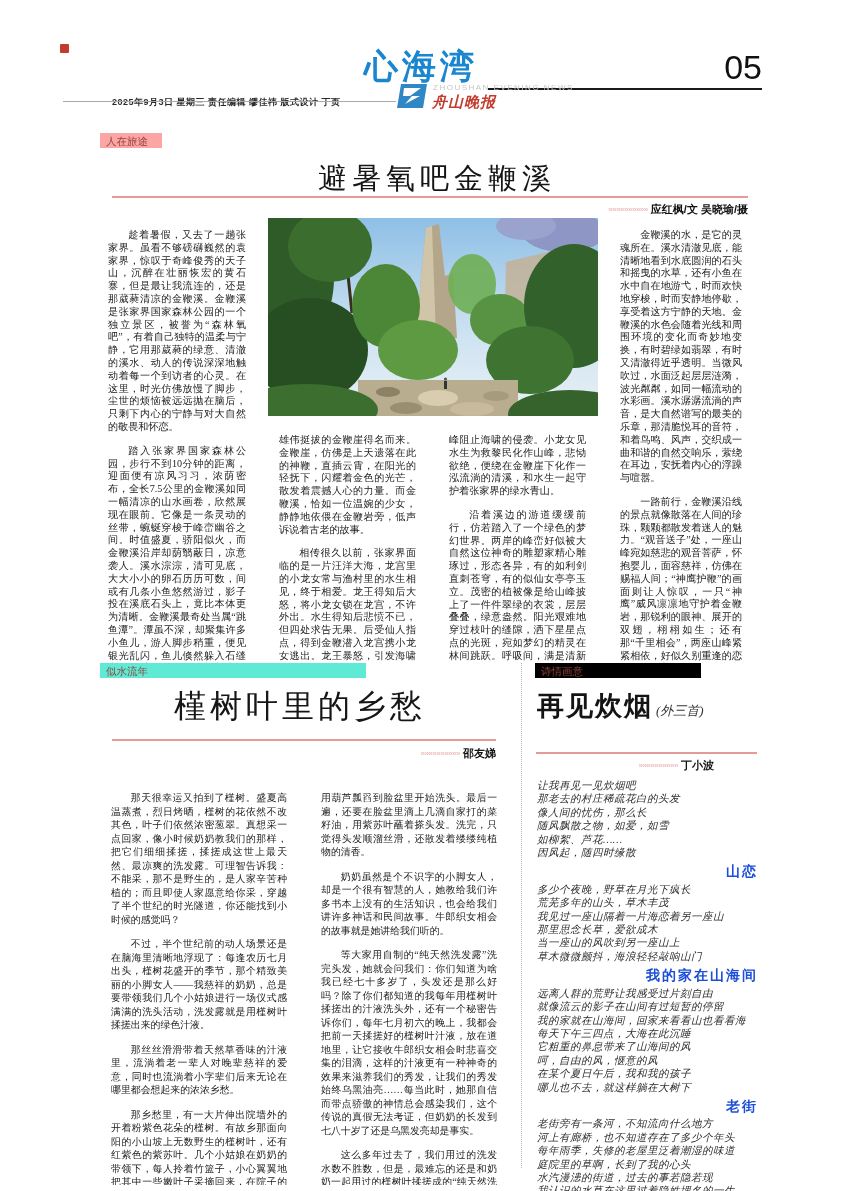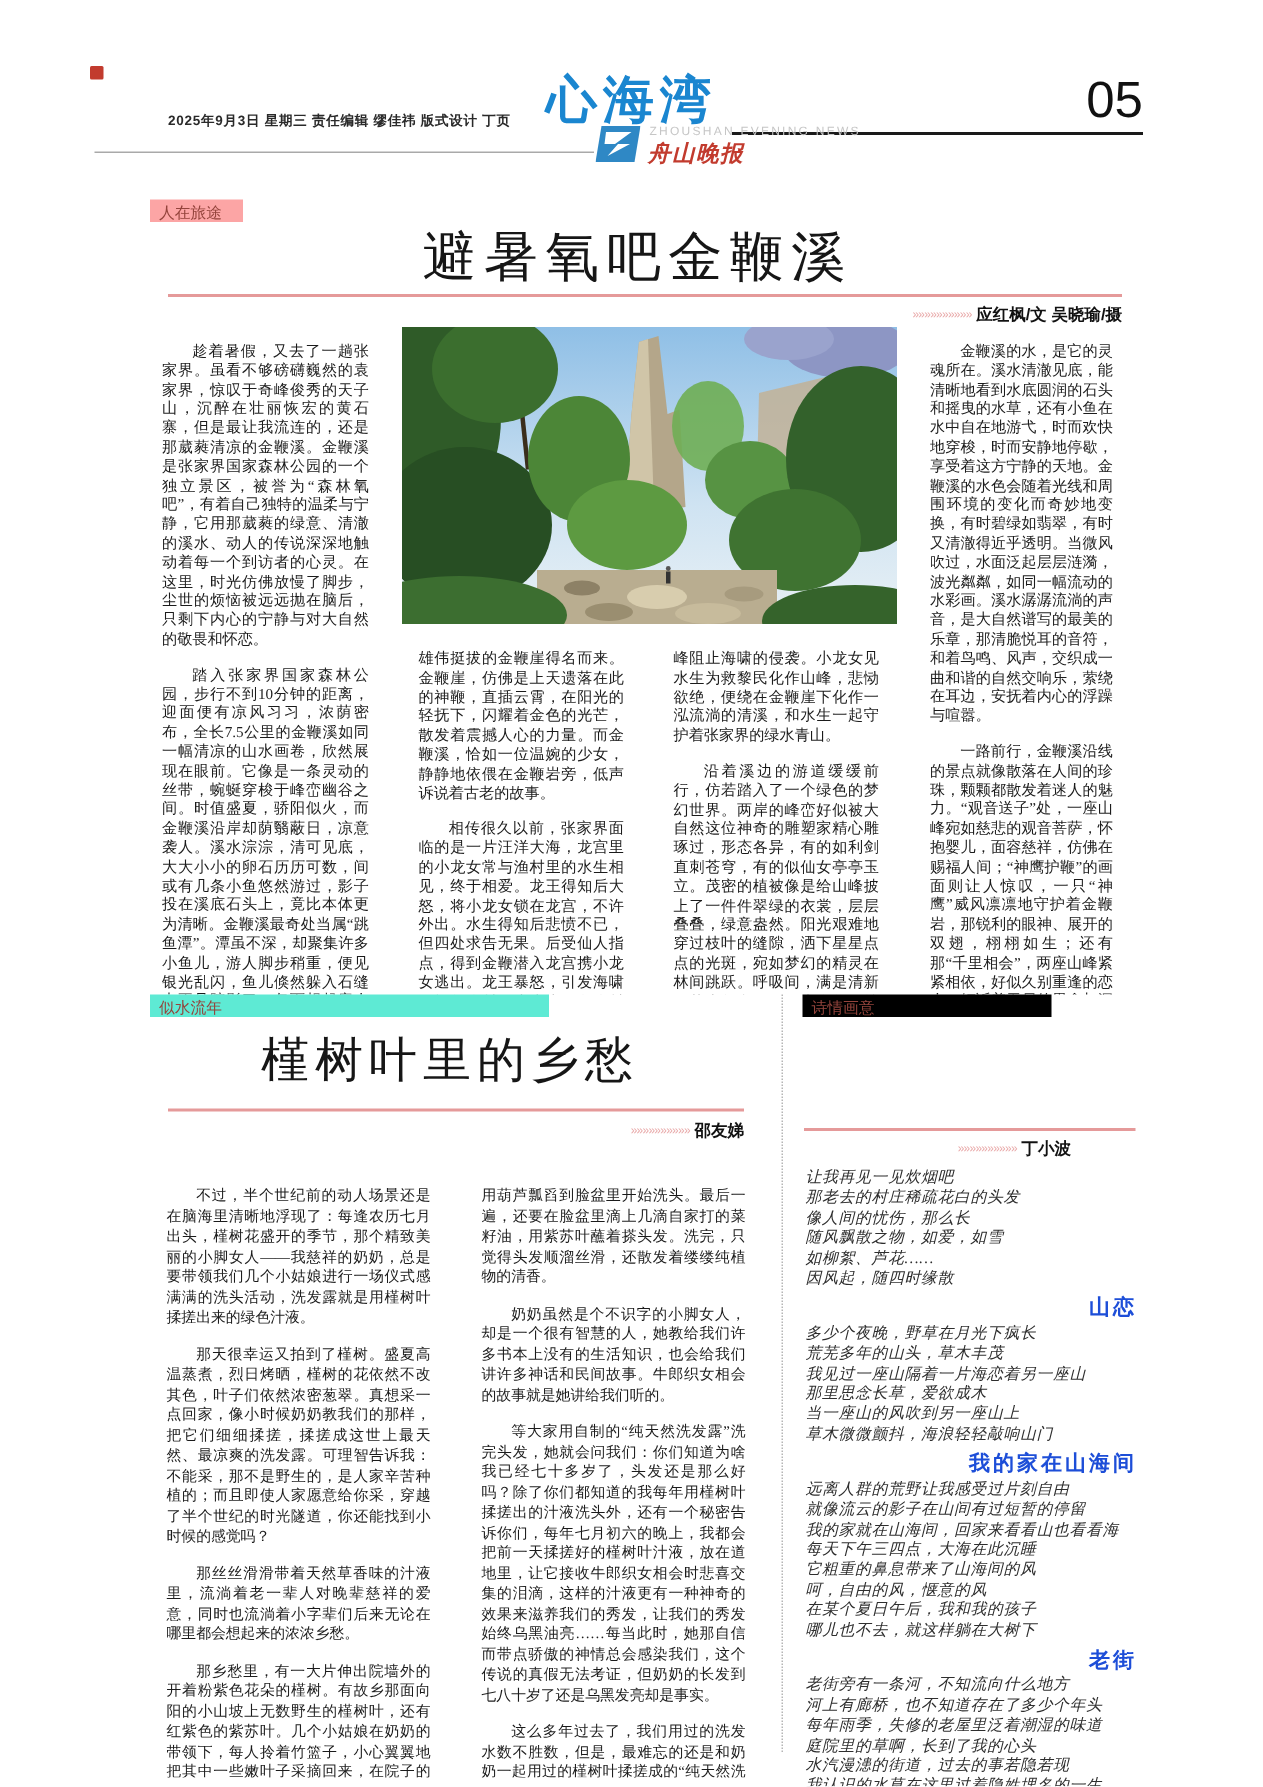--- a/index.html
+++ b/index.html
@@ -7,44 +7,44 @@
         font-family:"Liberation Serif","DejaVu Serif",serif;color:#1b1b1b;}
 
   
   .corner-mark{position:absolute;left:60px;top:44px;width:9px;height:9px;background:#c23b2e;border-radius:1px;}
   .masthead{position:absolute;left:0;top:44px;width:842px;text-align:center;
             font-family:"Liberation Sans","DejaVu Sans",sans-serif;font-weight:700;
             font-size:34px;letter-spacing:4px;color:#1a86d0;}
   .page-num{position:absolute;right:80px;top:48px;font-family:"Liberation Sans","DejaVu Sans",sans-serif;
             font-size:34px;color:#111;}
   .rule-right{position:absolute;left:488px;top:88px;width:274px;height:2px;background:#1a1a1a;}
-  .dateline{position:absolute;left:112px;top:74px;font-family:"Liberation Sans","DejaVu Sans",sans-serif;
+  .dateline{position:absolute;left:112px;top:96px;font-family:"Liberation Sans","DejaVu Sans",sans-serif;
             font-size:9px;font-weight:700;color:#2a2a2a;letter-spacing:.5px;text-align:center;}
   .rule-left{position:absolute;left:63px;top:101px;width:333px;height:1px;background:#a9a9a9;}
   .logo-tile{position:absolute;left:397px;top:84px;width:30px;height:24px;}
   .brand-en{position:absolute;left:433px;top:83px;font-family:"Liberation Sans","DejaVu Sans",sans-serif;
             font-size:8px;color:#c6c6c6;letter-spacing:1.5px;}
   .brand-cn{position:absolute;left:432px;top:93px;font-style:italic;font-weight:700;
             font-size:15px;color:#c23b2e;letter-spacing:1px;}
 
   
   .sec-label{position:absolute;height:15px;box-sizing:border-box;padding:2px 6px 0 6px;
              font-family:"Liberation Sans","DejaVu Sans",sans-serif;font-size:10.5px;color:#94443c;}
   .accent-rule{position:absolute;height:2px;background:#e59a9a;}
   .byline{position:absolute;text-align:right;font-family:"Liberation Sans","DejaVu Sans",sans-serif;
           font-size:11px;font-weight:700;color:#111;}
   .decor{color:#e8a8a8;font-size:8px;font-weight:400;letter-spacing:-.5px;vertical-align:1px;}
   .para{margin:11px;text-indent:2em;text-align:justify;}
   .para.cont{text-indent:0;}
 
   
   .label-travel{left:100px;top:133px;width:62px;background:#fca5a5;}
-  .travel-title{position:absolute;left:100px;top:147px;width:650px;margin:0;text-align:center;
+  .travel-title{position:absolute;left:100px;top:147px;width:650px;margin:12px;text-align:center;
                 font-family:"Liberation Sans","DejaVu Sans",sans-serif;font-weight:500;
-                font-size:36px;letter-spacing:5px;color:#161616;}
+                font-size:29px;letter-spacing:5px;color:#161616;}
   .travel-rule{left:112px;top:196px;width:636px;}
   .travel-byline{left:100px;top:202px;width:648px;}
   .travel-cols{position:absolute;left:97px;top:218px;width:656px;height:445px;display:flex;gap:11px;
                font-size:10.1px;line-height:12.8px;overflow:hidden;}
   .t-col1{width:160px;}
   .t-mid{width:330px;}
   .photo{width:330px;height:198px;overflow:hidden;}
   .photo svg{display:block;}
   .t-mid-cols{display:flex;gap:11px;margin-top:7px;}
   .t-colA,.t-colB{width:159px;}
@@ -169,36 +169,39 @@
 
   <div class="sec-label label-essay">似水流年</div>
   <h2 class="essay-title">槿树叶里的乡愁</h2>
   <div class="accent-rule essay-rule"></div>
   <div class="byline essay-byline">
     <span class="decor">»»»»»»»»»»</span>
     <span>邵友娣</span>
   </div>
   <div class="essay-cols">
     <div class="e-col">
+        <p class="para">那天很幸运又拍到了槿树。盛夏高温蒸煮，烈日烤晒，槿树的花依然不改其色，叶子们依然浓密葱翠。真想采一点回家，像小时候奶奶教我们的那样，把它们细细揉搓，揉搓成这世上最天然、最凉爽的洗发露。可理智告诉我：不能采，那不是野生的，是人家辛苦种植的；而且即使人家愿意给你采，穿越了半个世纪的时光隧道，你还能找到小时候的感觉吗？</p>
         <p class="para">不过，半个世纪前的动人场景还是在脑海里清晰地浮现了：每逢农历七月出头，槿树花盛开的季节，那个精致美丽的小脚女人——我慈祥的奶奶，总是要带领我们几个小姑娘进行一场仪式感满满的洗头活动，洗发露就是用槿树叶揉搓出来的绿色汁液。</p>
-        <p class="para">那天很幸运又拍到了槿树。盛夏高温蒸煮，烈日烤晒，槿树的花依然不改其色，叶子们依然浓密葱翠。真想采一点回家，像小时候奶奶教我们的那样，把它们细细揉搓，揉搓成这世上最天然、最凉爽的洗发露。可理智告诉我：不能采，那不是野生的，是人家辛苦种植的；而且即使人家愿意给你采，穿越了半个世纪的时光隧道，你还能找到小时候的感觉吗？</p>
         <p class="para">那丝丝滑滑带着天然草香味的汁液里，流淌着老一辈人对晚辈慈祥的爱意，同时也流淌着小字辈们后来无论在哪里都会想起来的浓浓乡愁。</p>
         <p class="para">那乡愁里，有一大片伸出院墙外的开着粉紫色花朵的槿树。有故乡那面向阳的小山坡上无数野生的槿树叶，还有红紫色的紫苏叶。几个小姑娘在奶奶的带领下，每人拎着竹篮子，小心翼翼地把其中一些嫩叶子采摘回来，在院子的前道地、后道地都放上几大桶从附近水井里挑来的清清凉凉的井水，放上竹编的筲箕，把叶子放在筲箕上，来来回回使劲揉搓。不一会，就有缕缕汁液流到预先准备好的水桶里，直到桶里的水变成清清凉凉、丝丝滑滑的汁液，然后</p>
       </div>
     <div class="e-col">
         <p class="para cont">用葫芦瓢舀到脸盆里开始洗头。最后一遍，还要在脸盆里滴上几滴自家打的菜籽油，用紫苏叶蘸着搽头发。洗完，只觉得头发顺溜丝滑，还散发着缕缕纯植物的清香。</p>
         <p class="para">奶奶虽然是个不识字的小脚女人，却是一个很有智慧的人，她教给我们许多书本上没有的生活知识，也会给我们讲许多神话和民间故事。牛郎织女相会的故事就是她讲给我们听的。</p>
         <p class="para">等大家用自制的“纯天然洗发露”洗完头发，她就会问我们：你们知道为啥我已经七十多岁了，头发还是那么好吗？除了你们都知道的我每年用槿树叶揉搓出的汁液洗头外，还有一个秘密告诉你们，每年七月初六的晚上，我都会把前一天揉搓好的槿树叶汁液，放在道地里，让它接收牛郎织女相会时悲喜交集的泪滴，这样的汁液更有一种神奇的效果来滋养我们的秀发，让我们的秀发始终乌黑油亮……每当此时，她那自信而带点骄傲的神情总会感染我们，这个传说的真假无法考证，但奶奶的长发到七八十岁了还是乌黑发亮却是事实。</p>
         <p class="para">这么多年过去了，我们用过的洗发水数不胜数，但是，最难忘的还是和奶奶一起用过的槿树叶揉搓成的“纯天然洗发露”，那是真正的“纯天然”啊。我们几个当年的小姑娘、现在的“小老太”回忆起那时的情景，都会感慨良多：那种丝滑感，那种清凉感，那种仪式感，至今难忘啊！因为，那带着各种植物清香的绿色汁液里，流淌着浓浓的乡愁。</p>
       </div>
   </div>
 
   <div class="v-divider"></div>
 
   <div class="sec-label label-poetry">诗情画意</div>
+  <div class="poem-title-row">
+    <span class="poem-title">再见炊烟</span><span class="poem-subtitle">(外三首)</span>
+  </div>
   <div class="accent-rule poem-rule"></div>
   <div class="byline poem-byline">
     <span class="decor">»»»»»»»»»»</span>
     <span>丁小波</span>
   </div>
   <div class="poem-body">
     <div class="stanza">
       <div>
           <div class="pline">让我再见一见炊烟吧</div>
           <div class="pline">那老去的村庄稀疏花白的头发</div>

